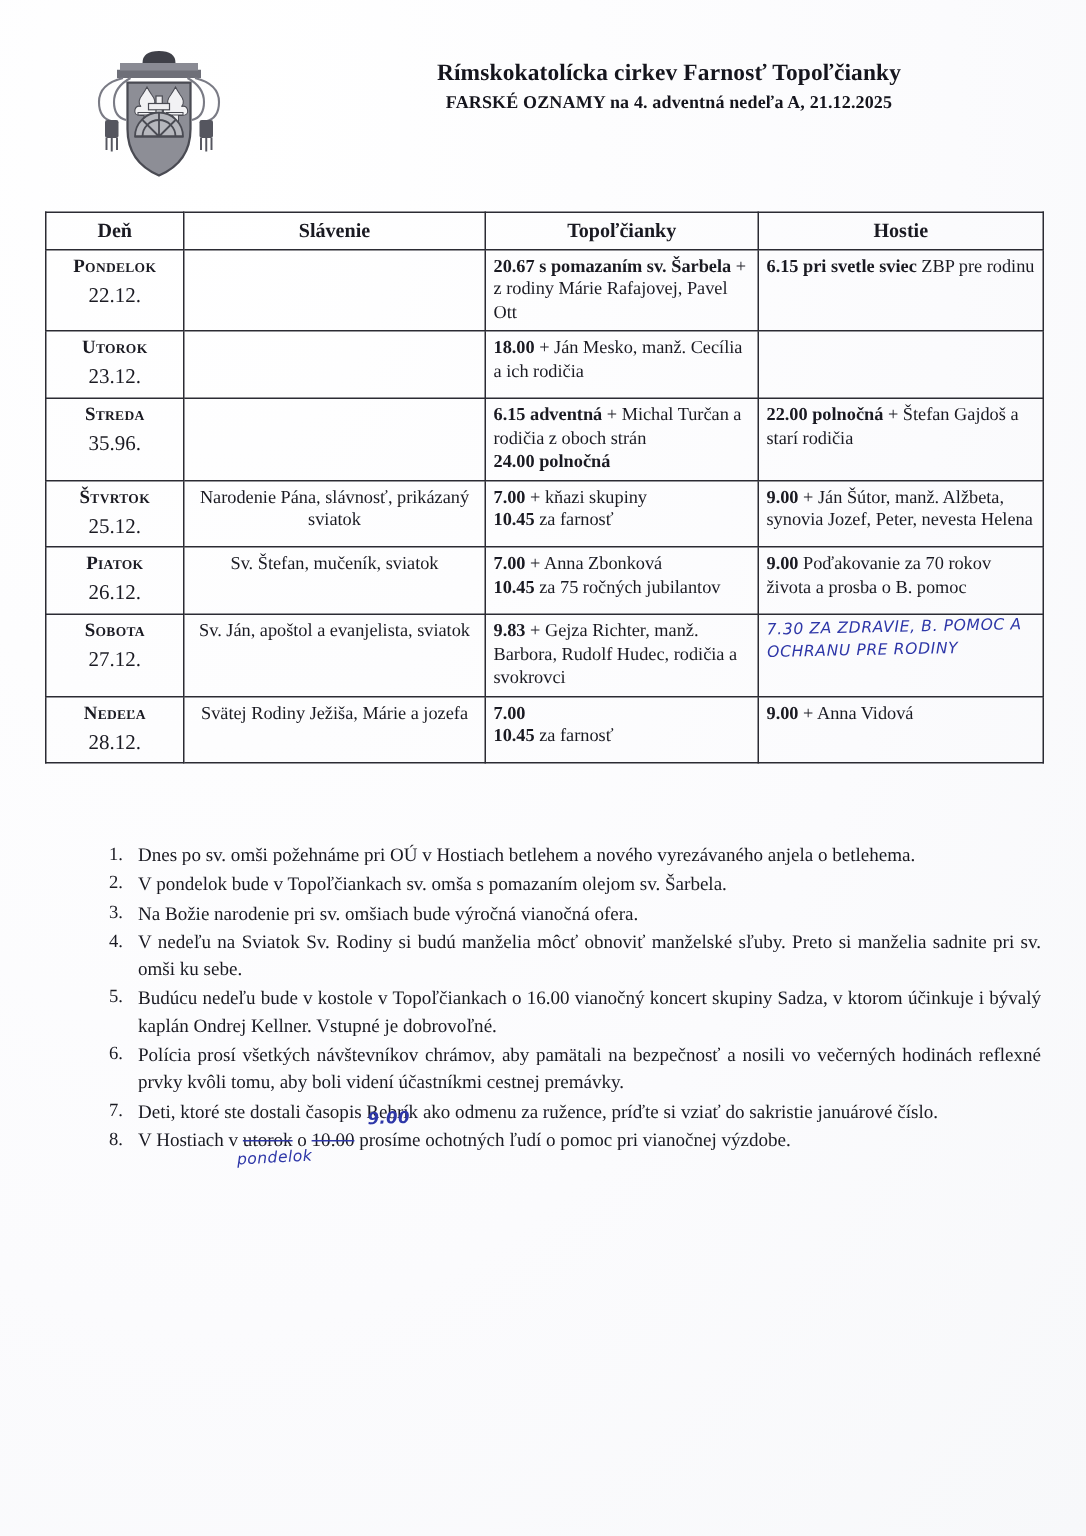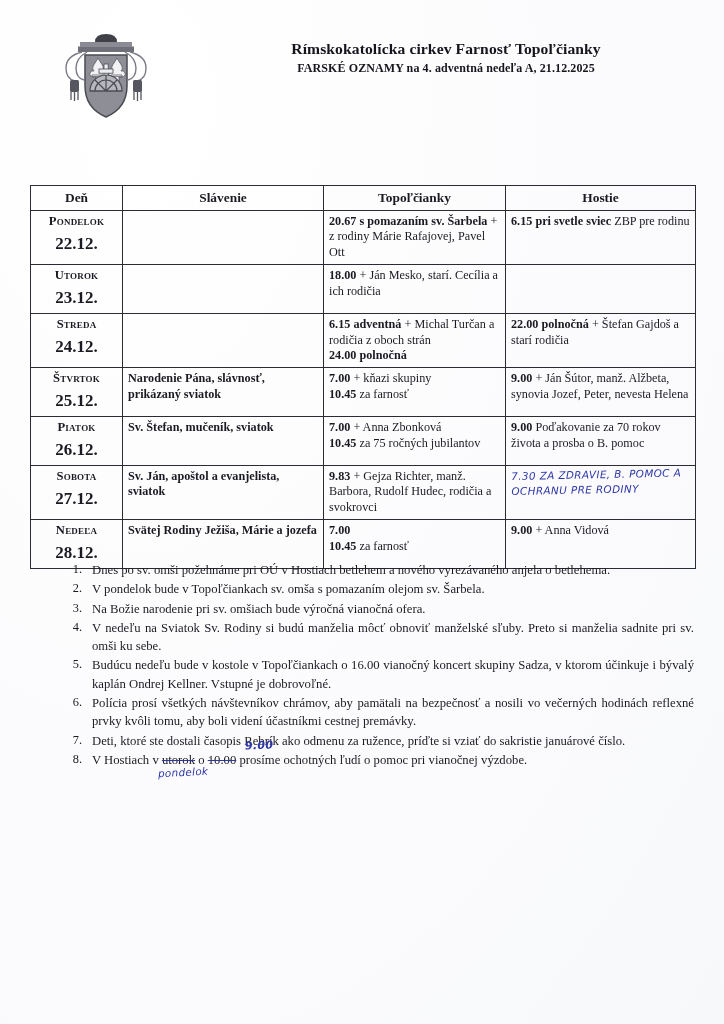--- a/index.html
+++ b/index.html
@@ -59,21 +59,20 @@
     line-height: 1.38;
     color: #15151d;
   }
 
   
   .sched-wrap {
     position: absolute;
     left: 30px;
     top: 141px;
     width: 665px;
-    margin-top: 44px;
   }
   table.sched {
     border-collapse: collapse;
     width: 665px;
     table-layout: fixed;
     background: transparent;
   }
   table.sched th, table.sched td {
     border: 1px solid #2b2b33;
     vertical-align: top;
@@ -103,26 +102,27 @@
     font-variant: small-caps;
     font-weight: bold;
     font-size: 12.6px;
     letter-spacing: 0.2px;
     display: block;
     text-transform: lowercase;
   }
   .day-name::first-letter { text-transform: uppercase; }
   .day-date {
     display: block;
-    font-weight: bold;
-    font-size: 17px;
+    font-weight: normal;
+    font-size: 14px;
     margin-top: 3px;
   }
   td.cel {
-    font-weight: bold;
+    text-align: center;
+    font-weight: normal;
     font-size: 12.6px;
     line-height: 1.3;
     padding-top: 4px;
   }
   td.mass { text-align: left; }
   .ln { display: block; }
   .b { font-weight: bold; }
   .hw {
     font-family: "DejaVu Sans", sans-serif;
     color: #2e37a8;
@@ -270,28 +270,28 @@
               <span class="ln"><span class="b">6.15 pri svetle sviec</span><span> ZBP pre rodinu</span></span>
             </td>
           </tr>
           <tr>
             <td class="day">
               <span class="day-name">Utorok</span>
               <span class="day-date">23.12.</span>
             </td>
             <td class="cel"></td>
             <td class="mass">
-              <span class="ln"><span class="b">18.00</span><span> + Ján Mesko, starí. Cecília a ich rodičia</span></span>
+              <span class="ln"><span class="b">18.00</span><span> + Ján Mesko, manž. Cecília a ich rodičia</span></span>
             </td>
             <td class="mass"></td>
           </tr>
           <tr>
             <td class="day">
               <span class="day-name">Streda</span>
-              <span class="day-date">24.12.</span>
+              <span class="day-date">35.96.</span>
             </td>
             <td class="cel"></td>
             <td class="mass">
               <span class="ln"><span class="b">6.15 adventná</span><span> + Michal Turčan a rodičia z oboch strán</span></span>
               <span class="ln"><span class="b">24.00 polnočná</span><span></span></span>
             </td>
             <td class="mass">
               <span class="ln"><span class="b">22.00 polnočná</span><span> + Štefan Gajdoš a starí rodičia</span></span>
             </td>
           </tr>

